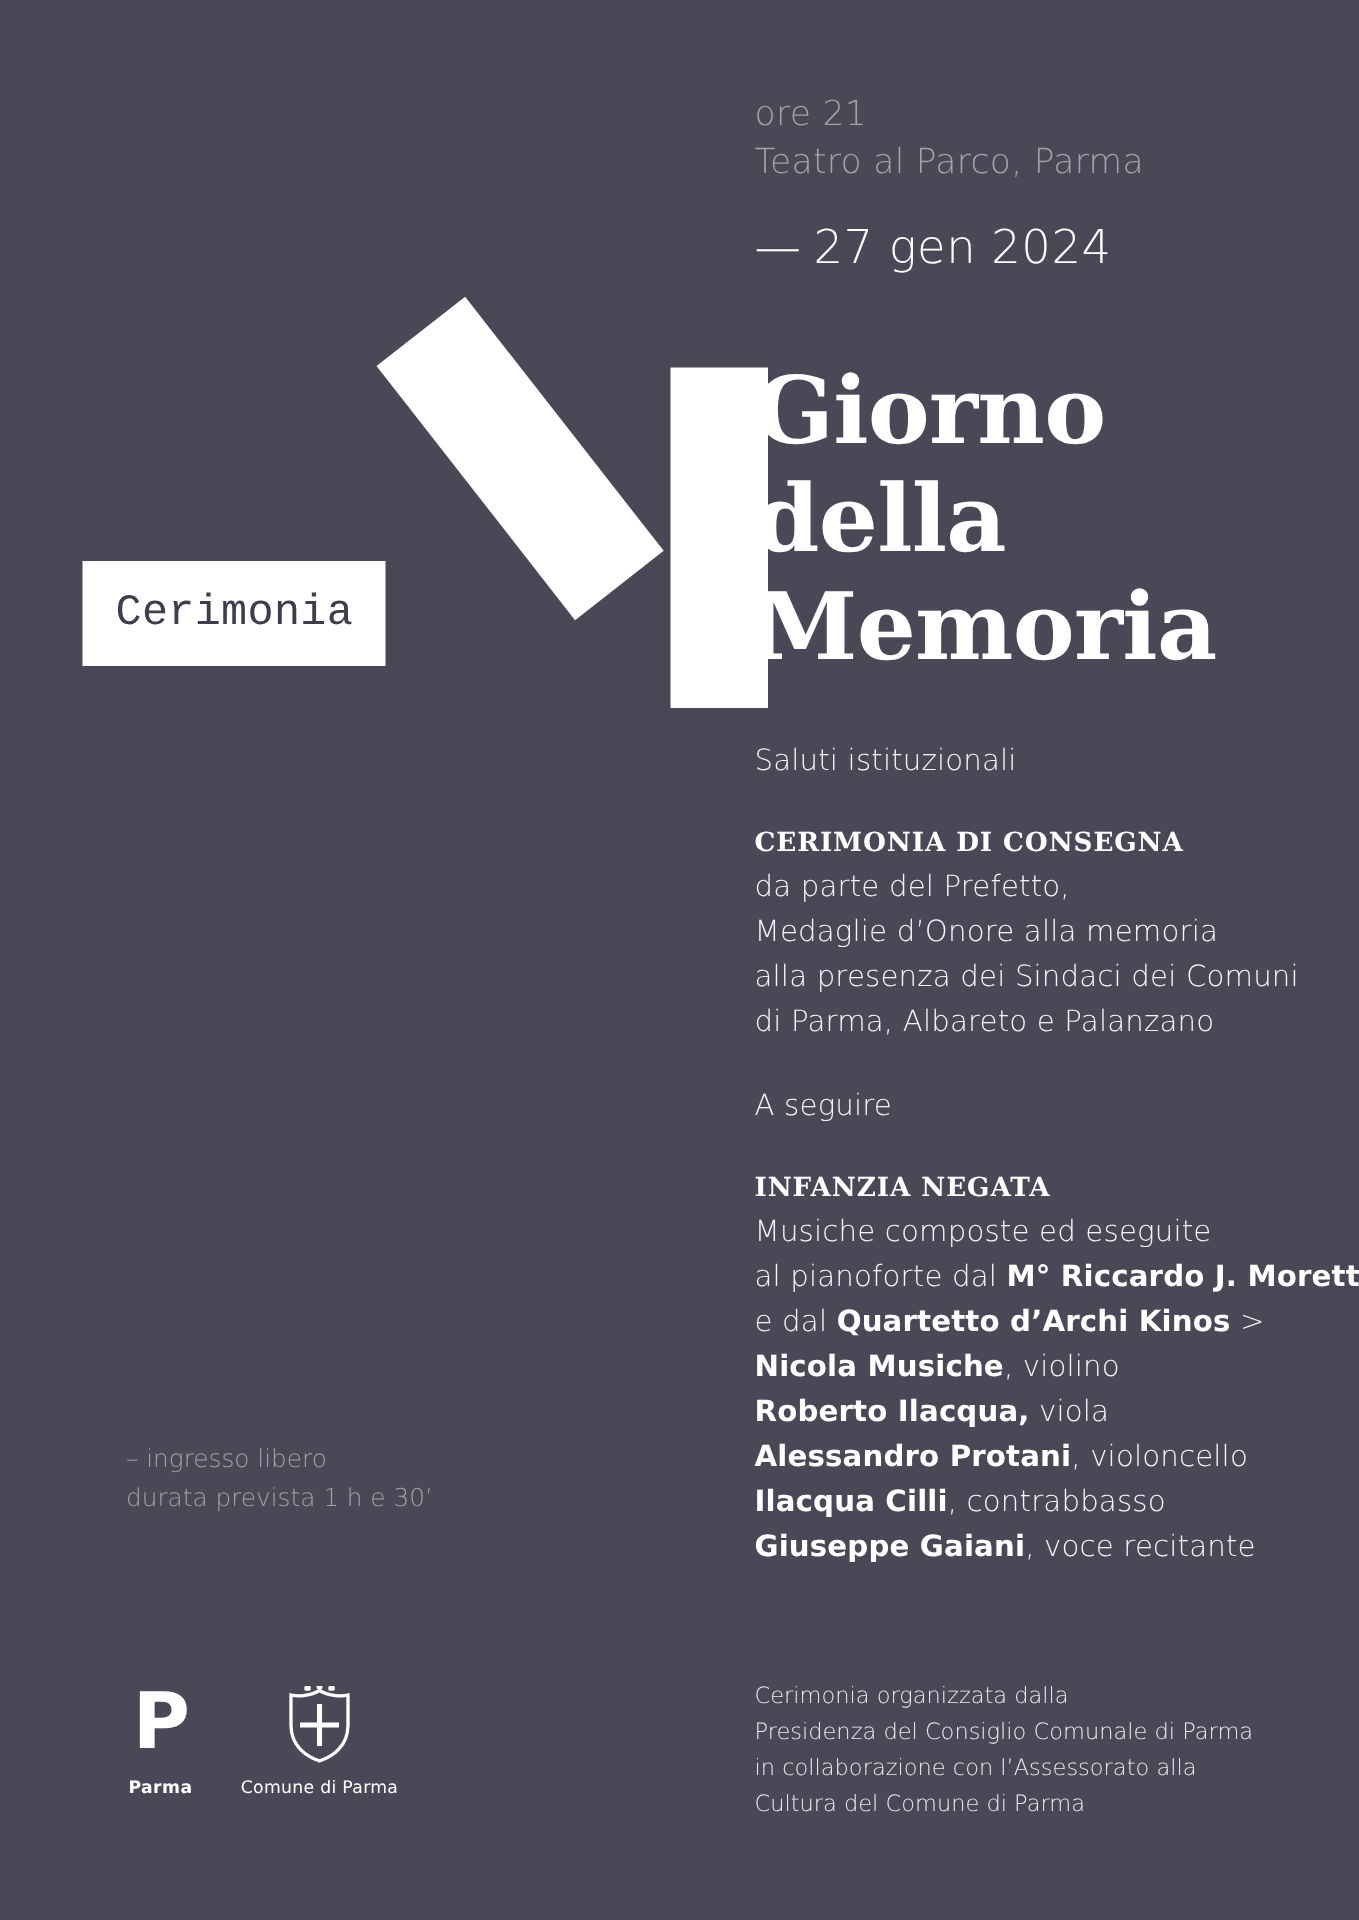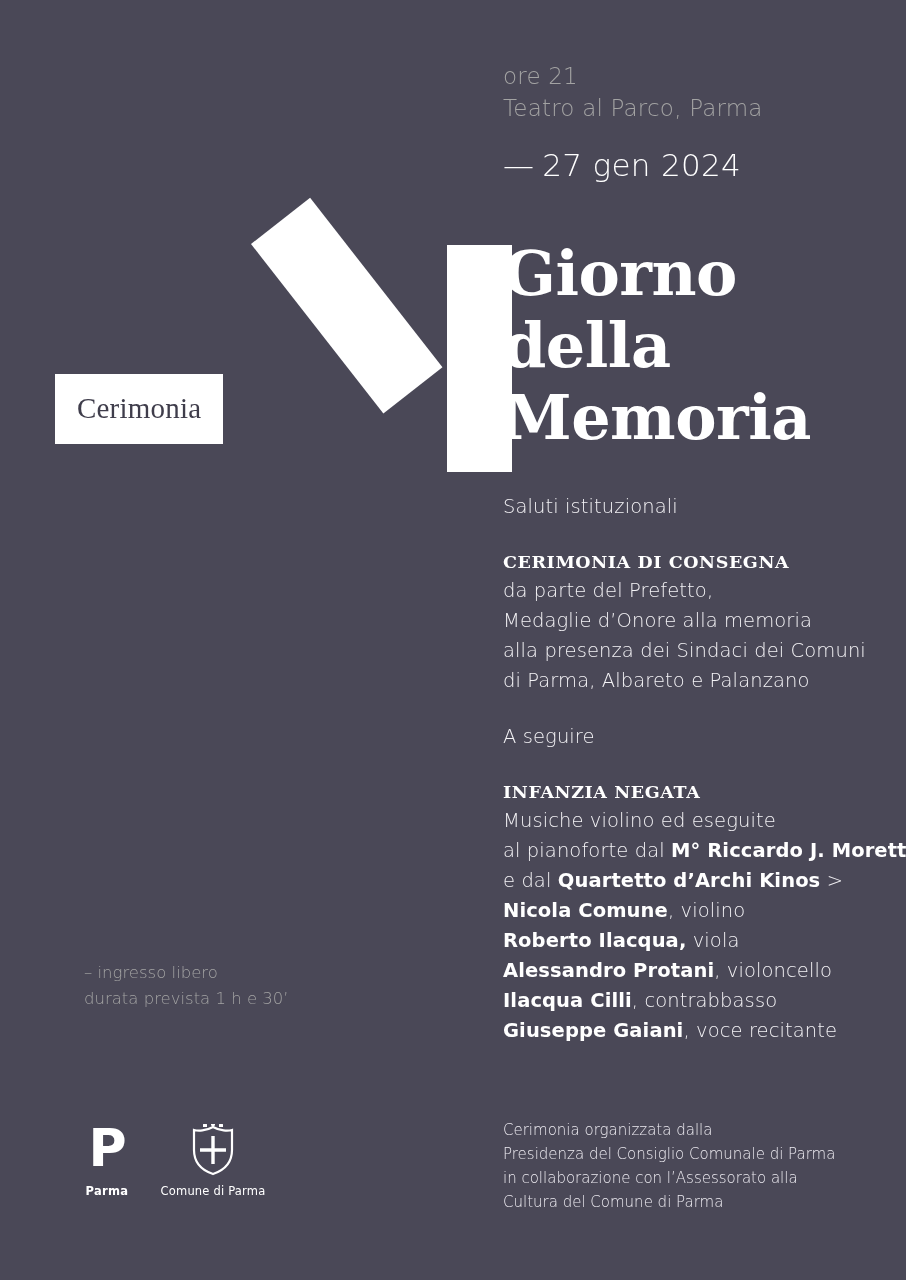--- a/index.html
+++ b/index.html
@@ -83,21 +83,21 @@
     width: 65px;
     height: 227px;
     background: #ffffff;
   }
   #mark .cerimonia-box {
     position: absolute;
     left: 0px;
     top: 136px;
     background: #ffffff;
     color: #3f3d4b;
-    font-family: Liberation Serif, serif;
+    font-family: Liberation Mono, monospace;
     font-size: 29px;
     line-height: 1;
     padding: 20px 22px 21px 22px;
     letter-spacing: 0.2px;
   }
 
   
   #programme {
     position: absolute;
     left: 503px;
@@ -234,30 +234,30 @@
   <div>alla presenza dei Sindaci dei Comuni</div>
   <div>di Parma, Albareto e Palanzano</div>
 
   <div class="gap"></div>
 
   <div>A seguire</div>
 
   <div class="gap"></div>
 
   <div class="head">INFANZIA NEGATA</div>
-  <div>Musiche violino ed eseguite</div>
+  <div>Musiche composte ed eseguite</div>
   <div class="row">
     <span>al pianoforte dal </span><b>M° Riccardo J. Moretti</b>
   </div>
   <div class="row">
     <span>e dal </span><b>Quartetto d’Archi Kinos</b><span> &gt;</span>
   </div>
 
   <div class="row">
-    <b>Nicola Comune</b><span>, violino</span>
+    <b>Nicola Musiche</b><span>, violino</span>
   </div>
   <div class="row">
     <b>Roberto Ilacqua,</b><span> viola</span>
   </div>
   <div class="row">
     <b>Alessandro Protani</b><span>, violoncello</span>
   </div>
   <div class="row">
     <b>Ilacqua Cilli</b><span>, contrabbasso</span>
   </div>

